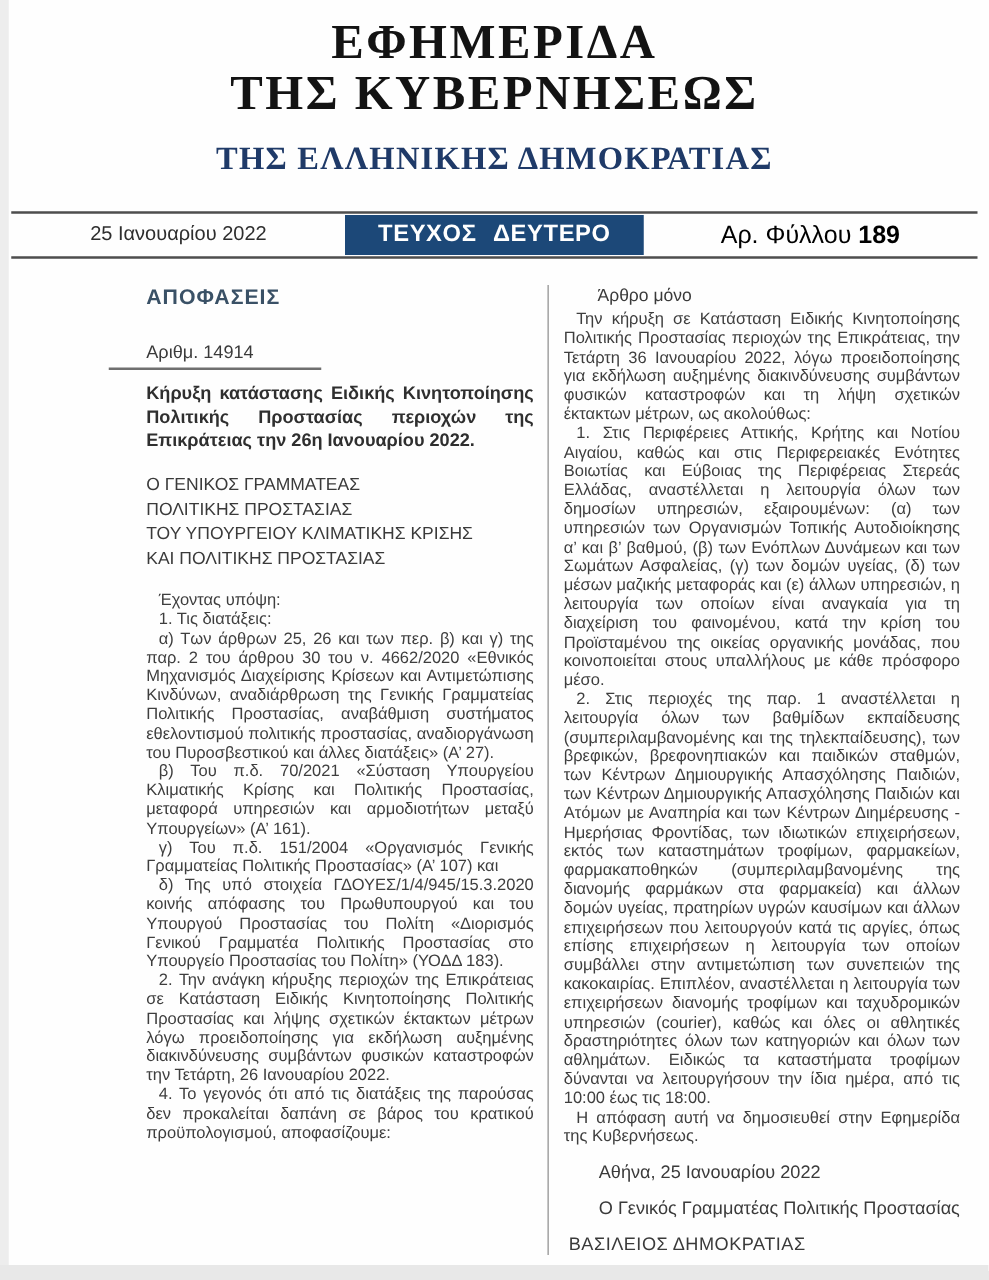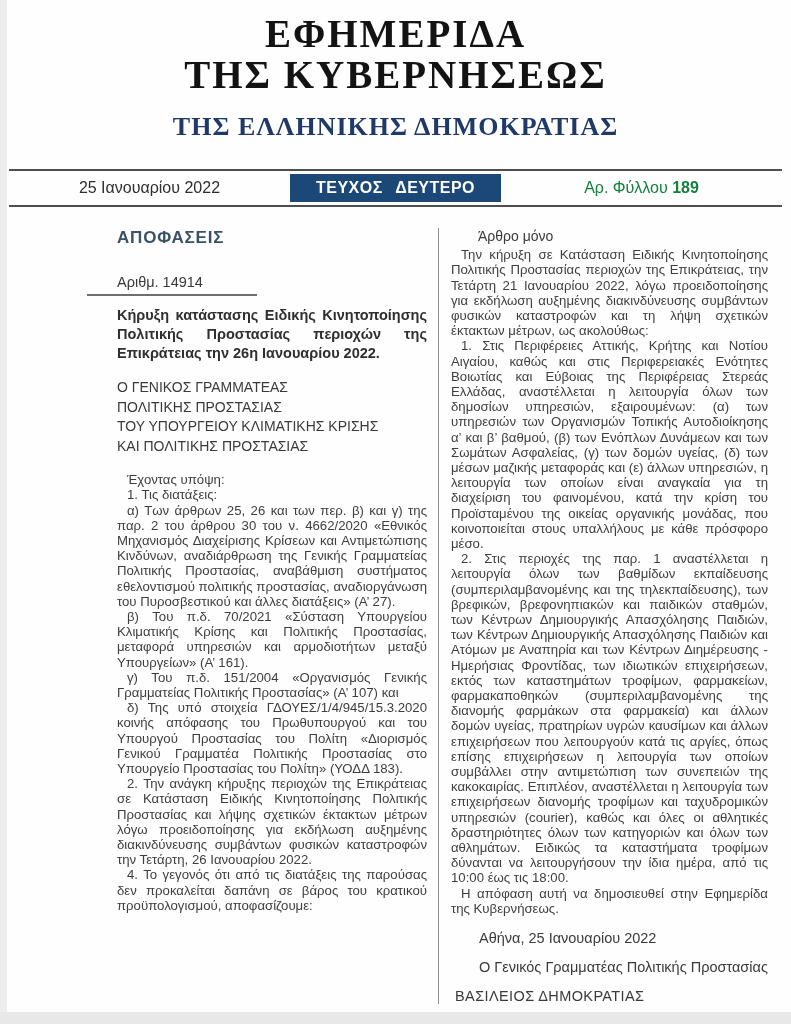--- a/index.html
+++ b/index.html
@@ -58,29 +58,29 @@
   .hb-date {
     justify-self: center;
     font-size: 16px;
     color: #2e2e2e;
   }
   .hb-issue {
     justify-self: center;
     background: var(--navy, #1c4878);
     color: #ffffff;
     font-weight: 700;
-    font-size: 16px;
+    font-size: 19px;
     letter-spacing: 0.5px;
     word-spacing: 8px;
     padding: 5px 26px;
   }
   .hb-sheet {
     justify-self: center;
-    font-size: 16px;
-    color: #15803d;
+    font-size: 20px;
+    color: #000000;
   }
   .hb-sheet b { font-weight: 700; }
 
   
   .content {
     display: flex;
     align-items: stretch;
     padding-top: 21px;
     padding-left: 32px;
   }
@@ -183,21 +183,21 @@
           <p class="para">2. Την ανάγκη κήρυξης περιοχών της Επικράτειας σε Κατάσταση Ειδικής Κινητοποίησης Πολιτικής Προστασίας και λήψης σχετικών έκτακτων μέτρων λόγω προειδοποίησης για εκδήλωση αυξημένης διακινδύνευσης συμβάντων φυσικών καταστροφών την Τετάρτη, 26 Ιανουαρίου 2022.</p>
           <p class="para">4. Το γεγονός ότι από τις διατάξεις της παρούσας δεν προκαλείται δαπάνη σε βάρος του κρατικού προϋπολογισμού, αποφασίζουμε:</p>
         </div>
     </section>
 
     <div class="col-divider"></div>
 
     <section class="col col-right">
       <div class="article-heading">Άρθρο μόνο</div>
       <div class="paras">
-          <p class="para">Την κήρυξη σε Κατάσταση Ειδικής Κινητοποίησης Πολιτικής Προστασίας περιοχών της Επικράτειας, την Τετάρτη 21 Ιανουαρίου 2022, λόγω προειδοποίησης για εκδήλωση αυξημένης διακινδύνευσης συμβάντων φυσικών καταστροφών και τη λήψη σχετικών έκτακτων μέτρων, ως ακολούθως:</p>
+          <p class="para">Την κήρυξη σε Κατάσταση Ειδικής Κινητοποίησης Πολιτικής Προστασίας περιοχών της Επικράτειας, την Τετάρτη 36 Ιανουαρίου 2022, λόγω προειδοποίησης για εκδήλωση αυξημένης διακινδύνευσης συμβάντων φυσικών καταστροφών και τη λήψη σχετικών έκτακτων μέτρων, ως ακολούθως:</p>
           <p class="para">1. Στις Περιφέρειες Αττικής, Κρήτης και Νοτίου Αιγαίου, καθώς και στις Περιφερειακές Ενότητες Βοιωτίας και Εύβοιας της Περιφέρειας Στερεάς Ελλάδας, αναστέλλεται η λειτουργία όλων των δημοσίων υπηρεσιών, εξαιρουμένων: (α) των υπηρεσιών των Οργανισμών Τοπικής Αυτοδιοίκησης α’ και β’ βαθμού, (β) των Ενόπλων Δυνάμεων και των Σωμάτων Ασφαλείας, (γ) των δομών υγείας, (δ) των μέσων μαζικής μεταφοράς και (ε) άλλων υπηρεσιών, η λειτουργία των οποίων είναι αναγκαία για τη διαχείριση του φαινομένου, κατά την κρίση του Προϊσταμένου της οικείας οργανικής μονάδας, που κοινοποιείται στους υπαλλήλους με κάθε πρόσφορο μέσο.</p>
           <p class="para">2. Στις περιοχές της παρ. 1 αναστέλλεται η λειτουργία όλων των βαθμίδων εκπαίδευσης (συμπεριλαμβανομένης και της τηλεκπαίδευσης), των βρεφικών, βρεφονηπιακών και παιδικών σταθμών, των Κέντρων Δημιουργικής Απασχόλησης Παιδιών, των Κέντρων Δημιουργικής Απασχόλησης Παιδιών και Ατόμων με Αναπηρία και των Κέντρων Διημέρευσης - Ημερήσιας Φροντίδας, των ιδιωτικών επιχειρήσεων, εκτός των καταστημάτων τροφίμων, φαρμακείων, φαρμακαποθηκών (συμπεριλαμβανομένης της διανομής φαρμάκων στα φαρμακεία) και άλλων δομών υγείας, πρατηρίων υγρών καυσίμων και άλλων επιχειρήσεων που λειτουργούν κατά τις αργίες, όπως επίσης επιχειρήσεων η λειτουργία των οποίων συμβάλλει στην αντιμετώπιση των συνεπειών της κακοκαιρίας. Επιπλέον, αναστέλλεται η λειτουργία των επιχειρήσεων διανομής τροφίμων και ταχυδρομικών υπηρεσιών (courier), καθώς και όλες οι αθλητικές δραστηριότητες όλων των κατηγοριών και όλων των αθλημάτων. Ειδικώς τα καταστήματα τροφίμων δύνανται να λειτουργήσουν την ίδια ημέρα, από τις 10:00 έως τις 18:00.</p>
           <p class="para">Η απόφαση αυτή να δημοσιευθεί στην Εφημερίδα της Κυβερνήσεως.</p>
         </div>
       <div class="signature">
         <div class="sig-place">Αθήνα, 25 Ιανουαρίου 2022</div>
         <div class="sig-title">Ο Γενικός Γραμματέας Πολιτικής Προστασίας</div>
         <div class="sig-name">ΒΑΣΙΛΕΙΟΣ ΔΗΜΟΚΡΑΤΙΑΣ</div>
       </div>
     </section>

